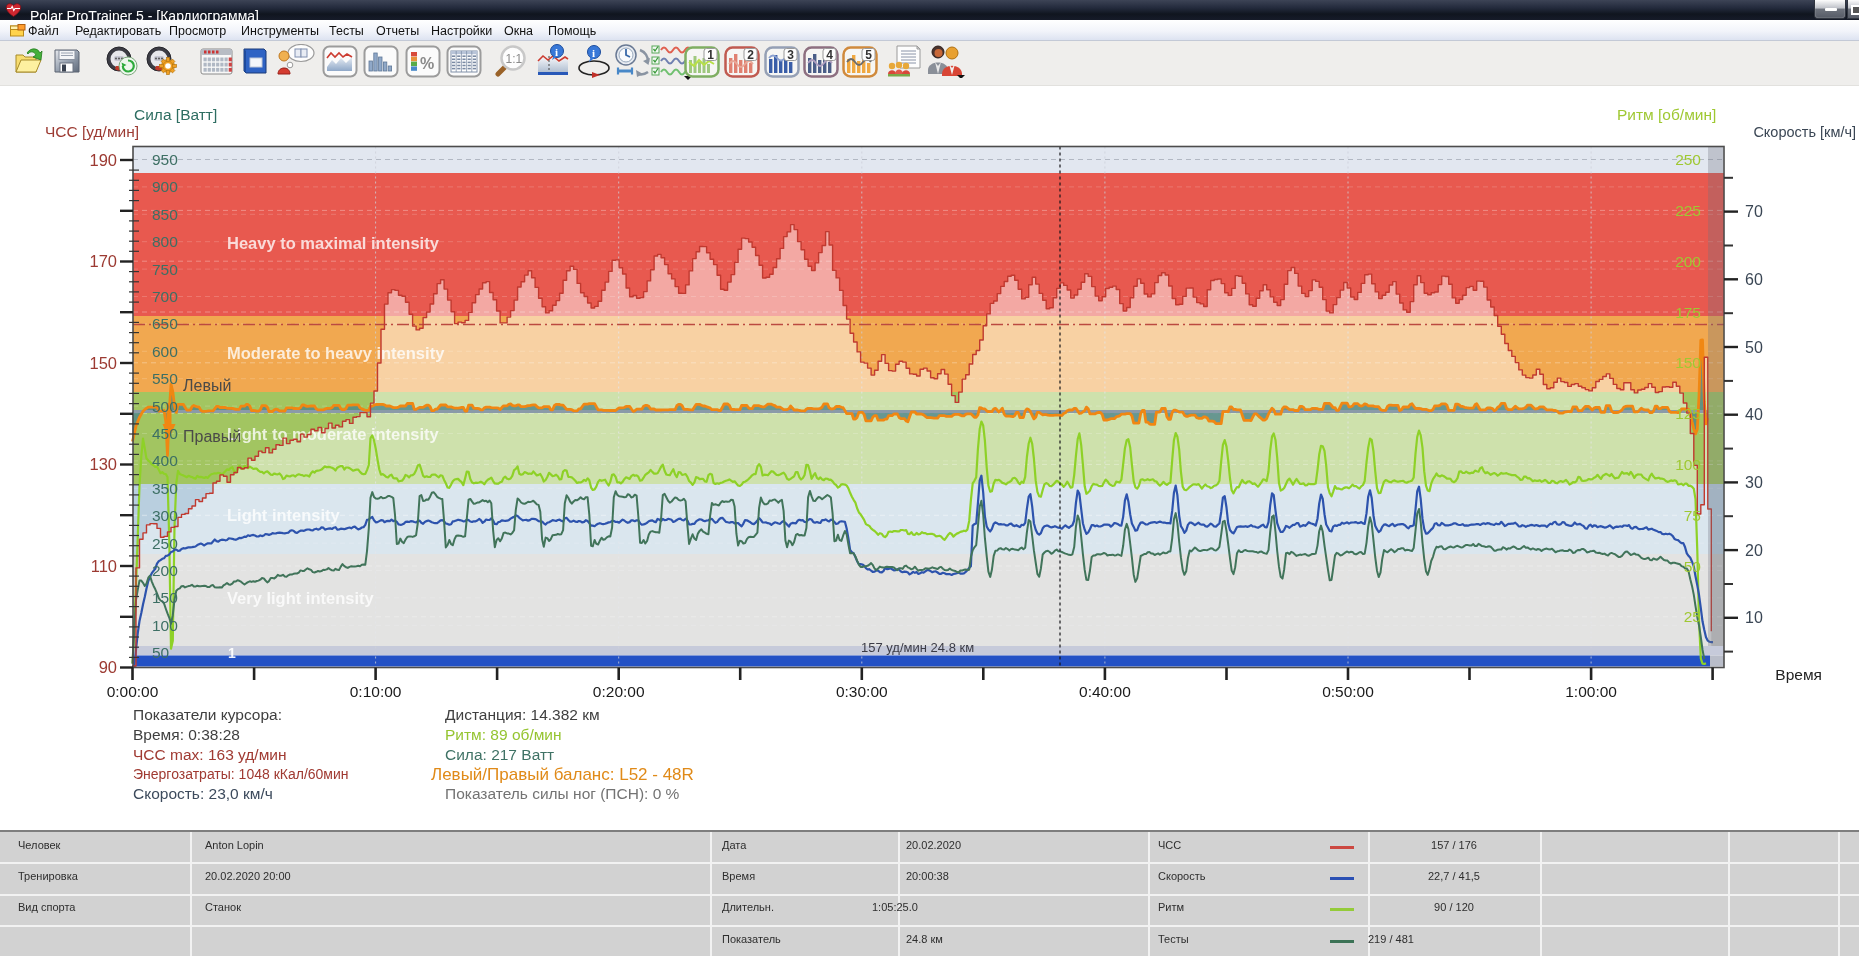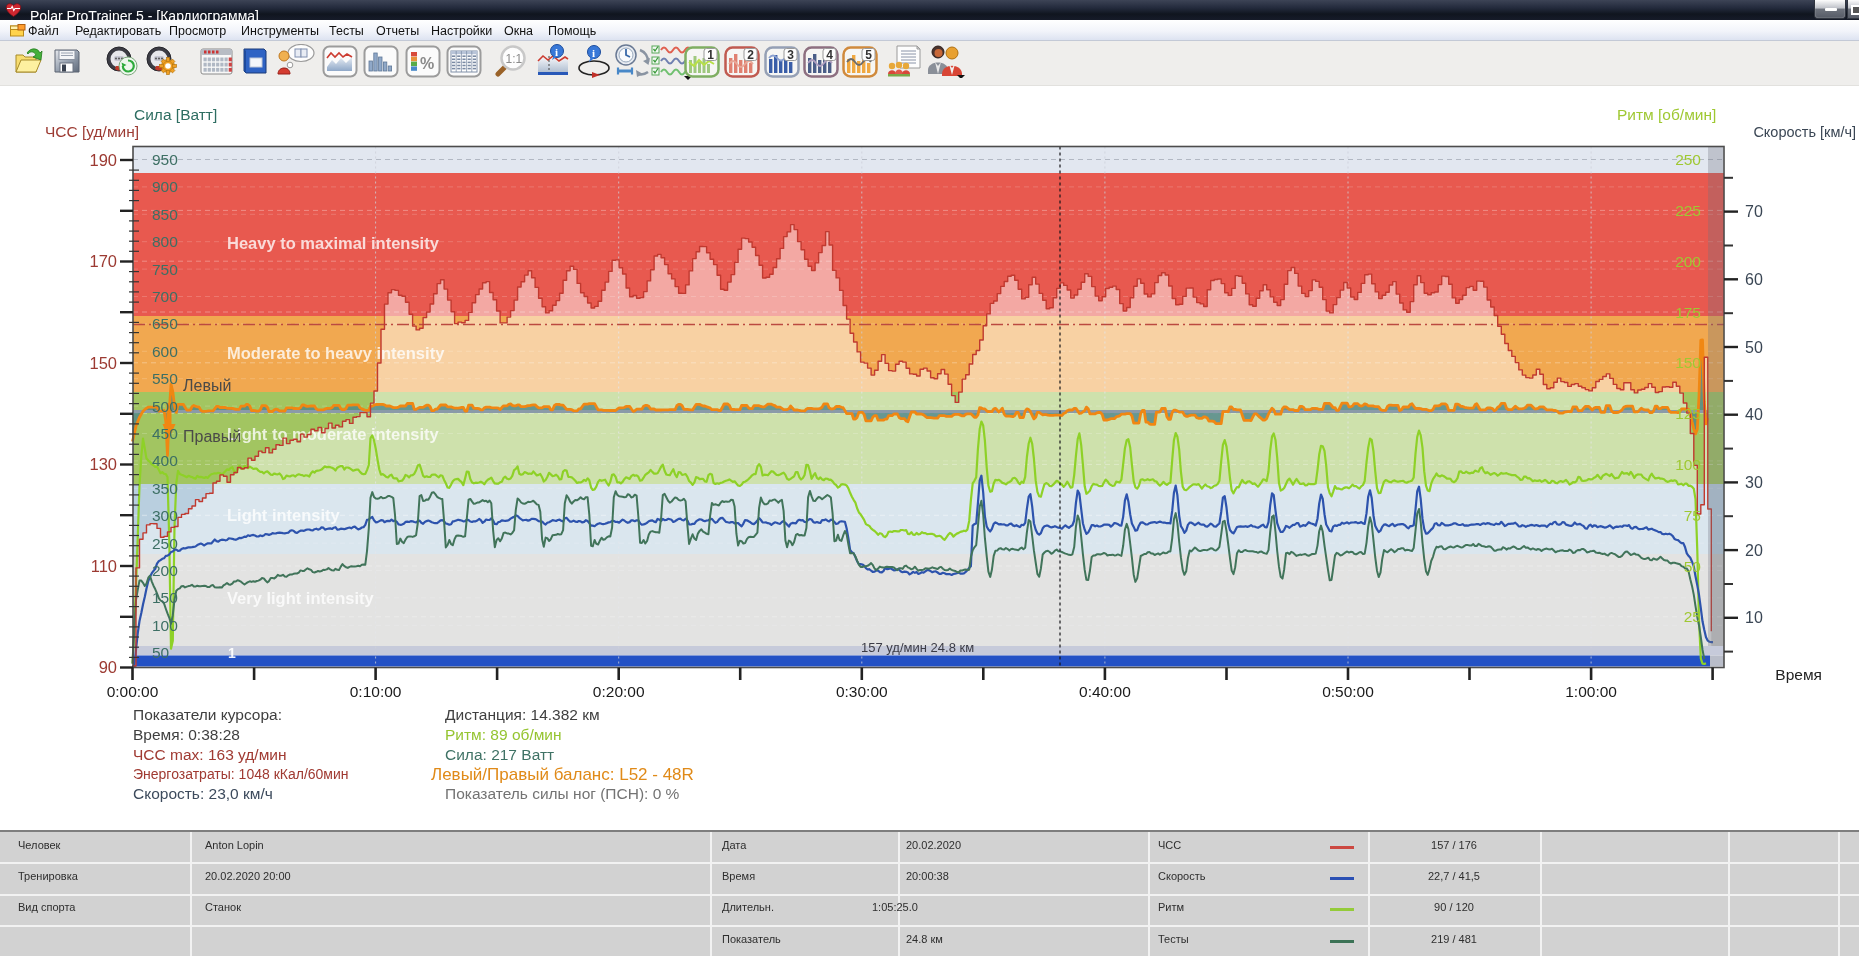--- a/index.html
+++ b/index.html
@@ -602,12 +602,12 @@
 <div class="cell" style="left:872px;top:901px">1:05:25.0</div>
 <div class="cell" style="left:1158px;top:901px">Ритм</div>
 <div class="abs" style="left:1330px;top:908px;width:24px;height:3px;background:#94cb3a"></div>
 <div class="cell" style="left:1368px;top:901px;width:172px;text-align:center">90 / 120</div>
 <div class="cell" style="left:18px;top:933px"></div>
 <div class="cell" style="left:205px;top:933px"></div>
 <div class="cell" style="left:722px;top:933px">Показатель</div>
 <div class="cell" style="left:906px;top:933px">24.8 км</div>
 <div class="cell" style="left:1158px;top:933px">Тесты</div>
 <div class="abs" style="left:1330px;top:940px;width:24px;height:3px;background:#3c7356"></div>
-<div class="cell" style="left:1368px;top:933px;width:172px;text-align:center">219 / 481</div>
+<div class="cell" style="left:1368px;top:933px;width:172px;text-align:left">219 / 481</div>
 </body></html>

